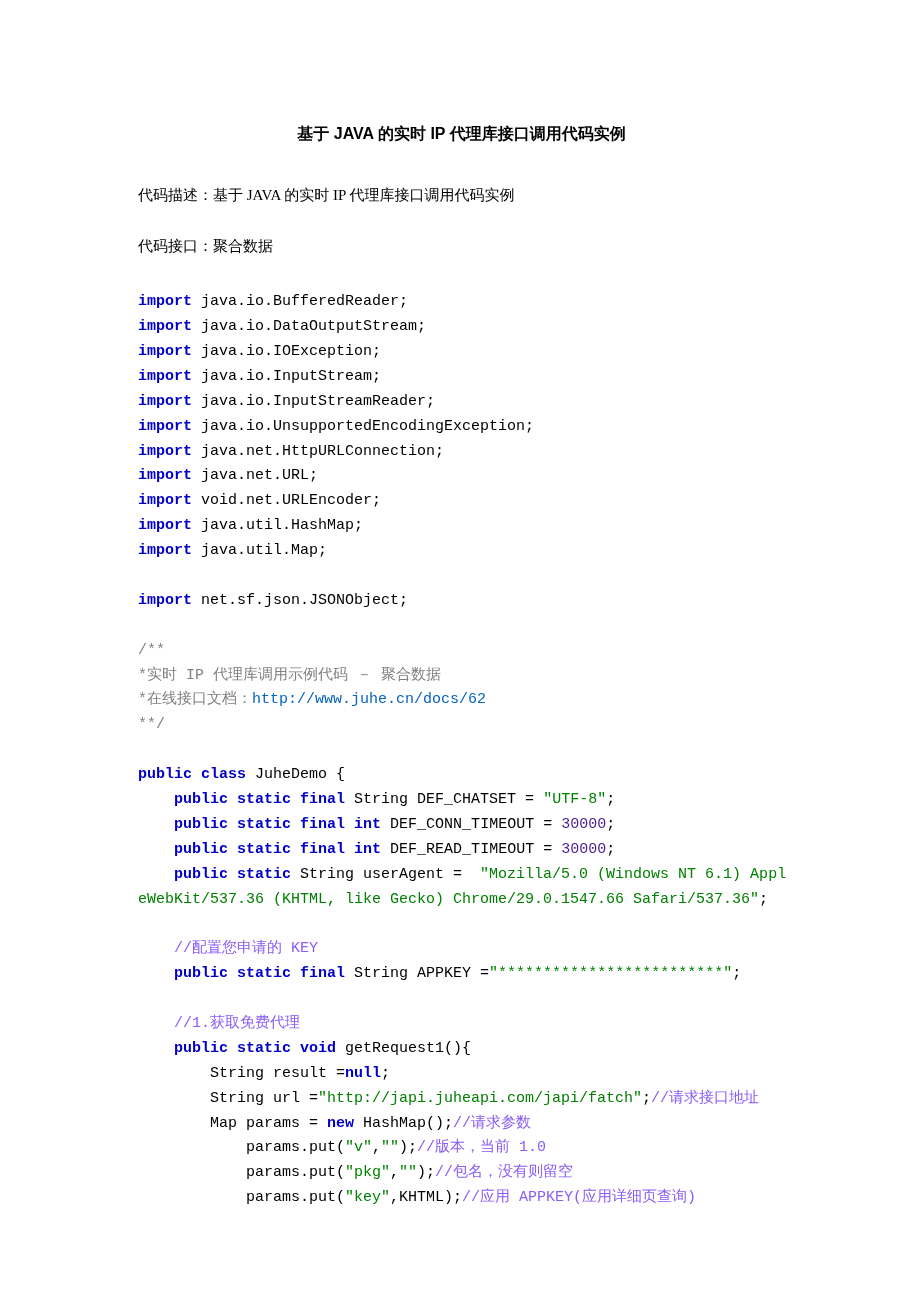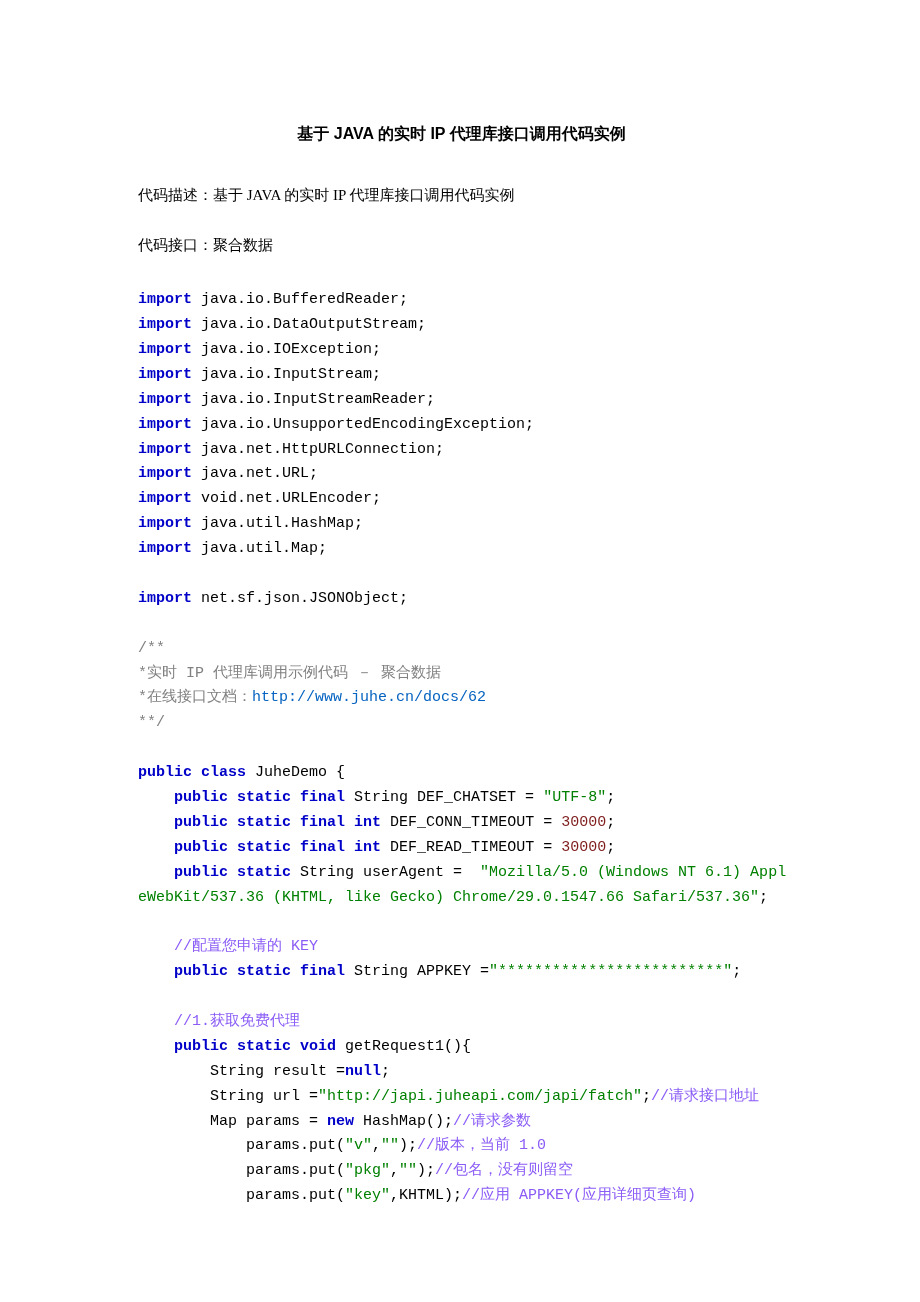--- a/index.html
+++ b/index.html
@@ -20,31 +20,31 @@
     font-weight: bold;
     font-size: 16px;
     font-family: "SimHei", "黑体", sans-serif;
     margin-bottom: 36px;
   }
   .desc {
     margin-bottom: 24px;
     font-size: 15px;
   }
   .desc-label {
-    font-family: Liberation Serif, serif;
+    font-family: Liberation Mono, monospace;
   }
   .code {
     font-family: Consolas, "Courier New", monospace;
     font-size: 15px;
     white-space: pre;
     line-height: 1.66;
     margin-top: 30px;
   }
   .kw { color: #0000c8; font-weight: bold; }
-  .num { color: #7f1d1d; }
+  .num { color: #4c1d95; }
   .str { color: #008000; }
   .cm { color: #8b5cf6; }
   .cmgrey { color: #808080; }
   .link { color: #0563c1; text-align: center; }
   .ind1 { display:inline-block; width: 4ch; }
   .ind2 { display:inline-block; width: 8ch; }
   .ind3 { display:inline-block; width: 12ch; }
 </style>
 </head>
 <body>

